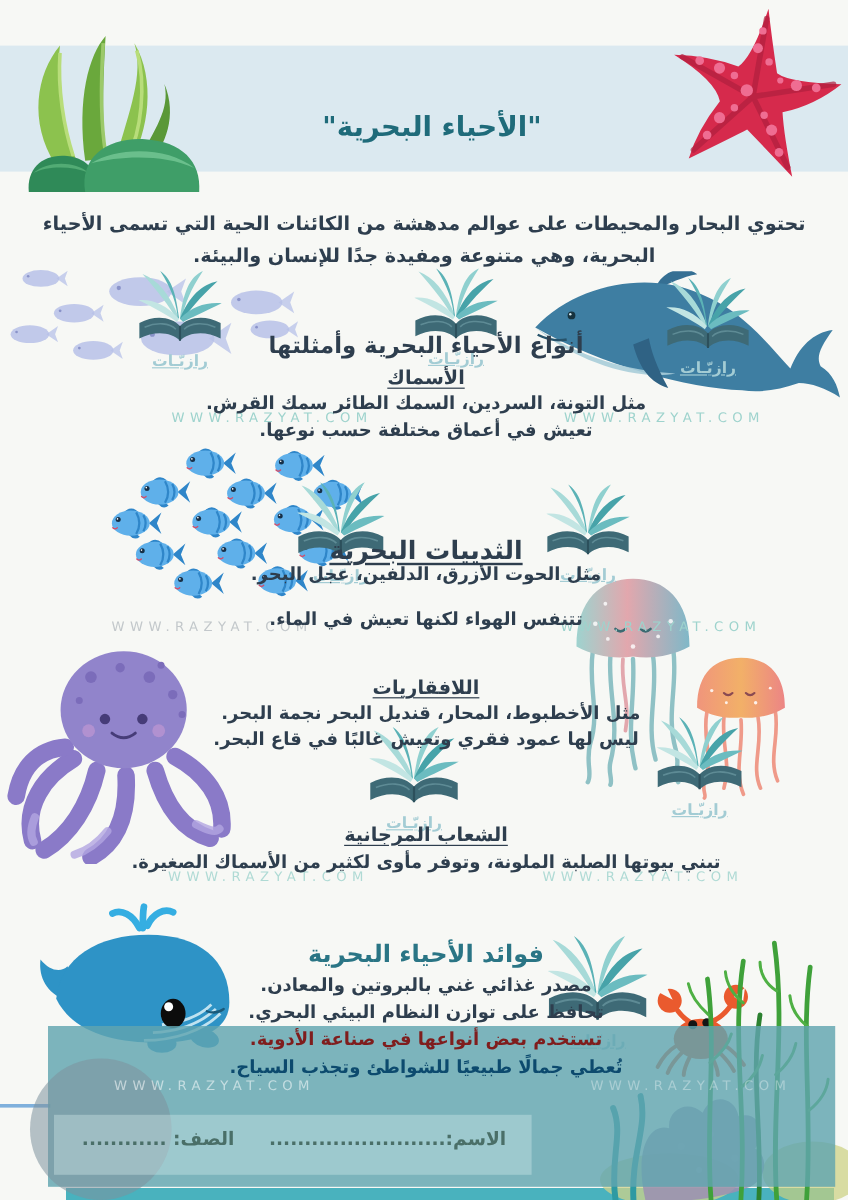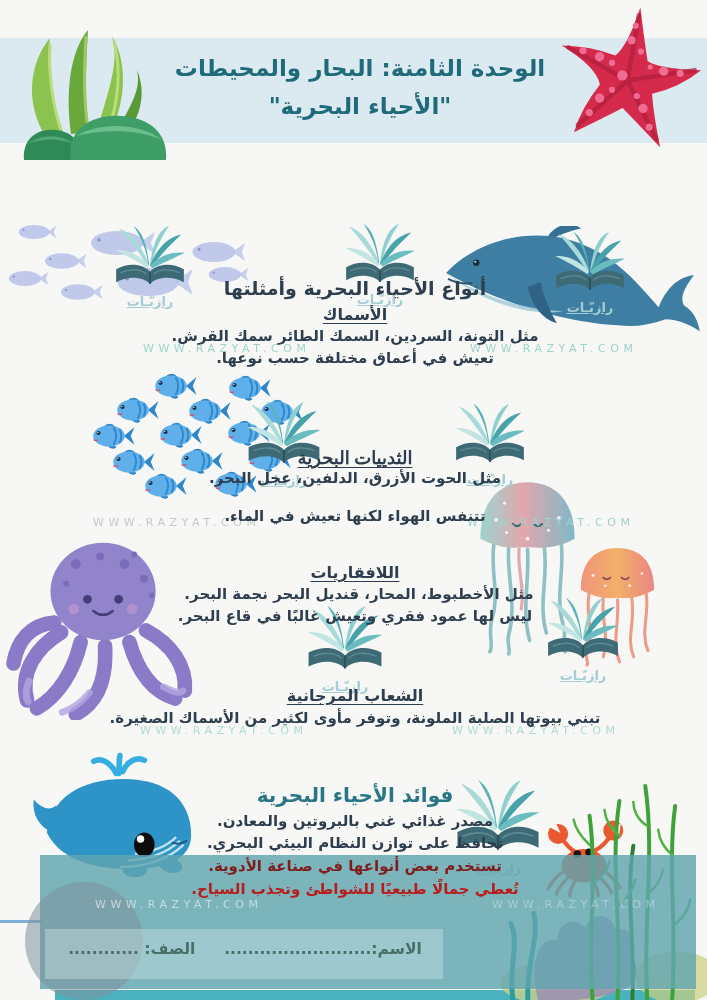--- a/index.html
+++ b/index.html
@@ -46,21 +46,20 @@
         <path d="M9,52 C24,44 40,46 48,55 C56,46 72,44 87,52 L87,67 C72,59 56,61 48,69 C40,61 24,59 9,67 Z" fill="#3e6a76"></path>
         <path d="M48,55 L48,69" stroke="#2c505c" stroke-width="2"></path>
         <path d="M14,56 C26,51 38,52 44,58" stroke="#5e8b95" stroke-width="1.5" fill="none"></path>
         <path d="M82,56 C70,51 58,52 52,58" stroke="#5e8b95" stroke-width="1.5" fill="none"></path>
       </symbol>
     </defs>
   </svg>
 
   <div class="abs" style="left:0;top:38;width:707px;height:105px;background:#dbe9f0;top:38px;"></div>
 
-  <div class="abs ar z10" style="left:150px;top:55px;width:420px;font-size:23px;color:#1f6b7a;">الوحدة الثامنة: البحار والمحيطات</div>
   <div class="abs ar z10" style="left:150px;top:93px;width:420px;font-size:23px;color:#1f6b7a;">"الأحياء البحرية"</div>
 
   <svg class="abs z2" style="left:16px;top:22px;" width="158" height="140" viewBox="0 0 158 140">
     <path d="M30,115 C8,80 14,40 34,16 C30,50 36,85 48,112 Z" fill="#8cc24e"></path>
     <path d="M34,22 C32,52 37,84 45,108" stroke="#b8dd7a" stroke-width="3" fill="none"></path>
     <path d="M55,112 C48,60 58,24 72,8 C70,45 68,85 74,110 Z" fill="#6aa83c"></path>
     <path d="M70,14 C68,46 68,82 72,106" stroke="#9cc96a" stroke-width="3" fill="none"></path>
     <path d="M80,112 C92,70 104,40 96,14 C114,44 108,88 92,114 Z" fill="#8cc24e"></path>
     <path d="M98,20 C106,48 102,88 90,110" stroke="#b8dd7a" stroke-width="3" fill="none"></path>
     <path d="M100,112 C112,86 126,70 121,48 C132,74 122,100 108,114 Z" fill="#5a9838"></path>
@@ -92,20 +91,21 @@
       <circle cx="96" cy="118" r="3.5"></circle>
         <circle cx="90" cy="100" r="4.5"></circle>
         <circle cx="84" cy="88" r="3"></circle>
       <circle cx="126" cy="66" r="3.5"></circle>
         <circle cx="110" cy="64" r="4.5"></circle>
         <circle cx="97" cy="60" r="2.5"></circle>
       <circle cx="70" cy="68" r="5"></circle>
     </g>
   </svg>
 
+  <div class="abs ar z10" style="left:30px;top:174px;width:647px;font-size:16px;line-height:26px;">تحتوي البحار والمحيطات على عوالم مدهشة من الكائنات الحية التي تسمى الأحياء البحرية، وهي متنوعة ومفيدة جدًا للإنسان والبيئة.</div>
 
   <svg class="abs z2" style="left:16px;top:222px;" width="42" height="20" viewBox="0 0 70 34">
       <use href="#sym-wfish"></use>
     </svg>
   <svg class="abs z2" style="left:86px;top:226px;" width="72" height="34" viewBox="0 0 70 34">
       <use href="#sym-wfish"></use>
     </svg>
   <svg class="abs z2" style="left:42px;top:250px;" width="46" height="22" viewBox="0 0 70 34">
       <use href="#sym-wfish"></use>
     </svg>
@@ -208,21 +208,21 @@
       </svg>
     <div class="caption">رازيّـات</div>
   </div>
   <div class="abs logo" style="left:448px;top:402px;width:84px;">
     <svg width="84" height="66" viewBox="0 0 96 76">
         <use href="#sym-book"></use>
       </svg>
     <div class="caption">رازيّـات</div>
   </div>
 
-  <div class="abs ar u z10" style="left:130px;top:447px;width:450px;font-size:18px;font-family:Liberation Serif, serif;">الثدييات البحرية</div>
+  <div class="abs ar u z10" style="left:130px;top:447px;width:450px;font-size:21px;">الثدييات البحرية</div>
   <div class="abs ar z10" style="left:130px;top:469px;width:450px;font-size:15px;">مثل الحوت الأزرق، الدلفين، عجل البحر.</div>
   <div class="abs ar z10" style="left:130px;top:491px;width:450px;font-size:15px;margin-top:16px;">تتنفس الهواء لكنها تعيش في الماء.</div>
 
   <svg class="abs z2" style="left:475px;top:478px;" width="105" height="178" viewBox="0 0 100 170">
     <defs>
       <linearGradient id="jg1" x1="0" y1="0" x2="1" y2="0">
         <stop offset="0" stop-color="#9ed3cf"></stop>
           <stop offset="0.45" stop-color="#e2a7ad"></stop>
           <stop offset="1" stop-color="#7fb8c8"></stop>
       </linearGradient>
@@ -328,21 +328,21 @@
   <div class="abs ar u z10" style="left:130px;top:686px;width:450px;font-size:16px;">الشعاب المرجانية</div>
   <div class="abs ar z10" style="left:75px;top:709px;width:560px;font-size:15px;">تبني بيوتها الصلبة الملونة، وتوفر مأوى لكثير من الأسماك الصغيرة.</div>
 
   <div class="abs wm" style="left:140px;top:724px;opacity:0.8;">WWW.RAZYAT.COM</div>
   <div class="abs wm" style="left:452px;top:724px;opacity:0.8;">WWW.RAZYAT.COM</div>
 
   <div class="abs ar z10" style="left:130px;top:783px;width:450px;font-size:20px;color:#2a7585;">فوائد الأحياء البحرية</div>
   <div class="abs ar z10" style="left:130px;top:812px;width:450px;font-size:15px;">مصدر غذائي غني بالبروتين والمعادن.</div>
   <div class="abs ar z10" style="left:130px;top:834px;width:450px;font-size:15px;">تحافظ على توازن النظام البيئي البحري.</div>
   <div class="abs ar z10" style="left:130px;top:857px;width:450px;font-size:15px;color:#7f1d1d;">تستخدم بعض أنواعها في صناعة الأدوية.</div>
-  <div class="abs ar z10" style="left:130px;top:880px;width:450px;font-size:15px;color:#b91c1c;">تُعطي جمالًا طبيعيًا للشواطئ وتجذب السياح.</div>
+  <div class="abs ar z10" style="left:130px;top:880px;width:450px;font-size:15px;color:#0c4a6e;">تُعطي جمالًا طبيعيًا للشواطئ وتجذب السياح.</div>
 
   <div class="abs logo" style="left:448px;top:778px;width:100px;">
     <svg width="100" height="79" viewBox="0 0 96 76">
         <use href="#sym-book"></use>
       </svg>
     <div class="caption">رازيّـات</div>
   </div>
 
   <svg class="abs z2" style="left:30px;top:752px;" width="178" height="128" viewBox="0 0 190 135">
     <g stroke="#35aee2" stroke-width="6" fill="none" stroke-linecap="round">

